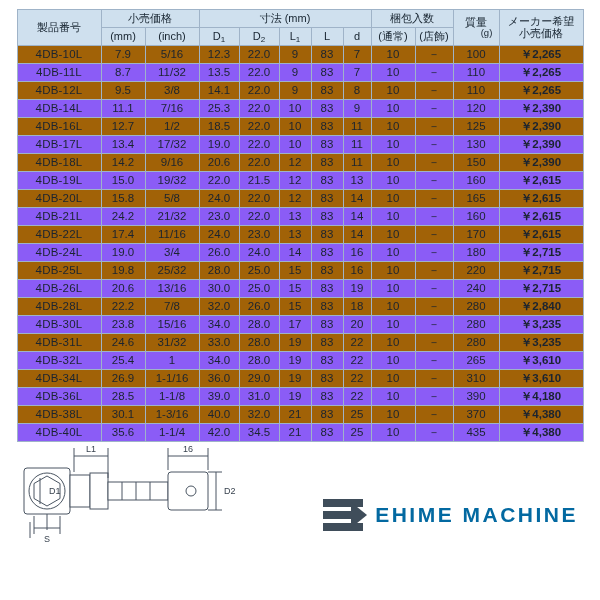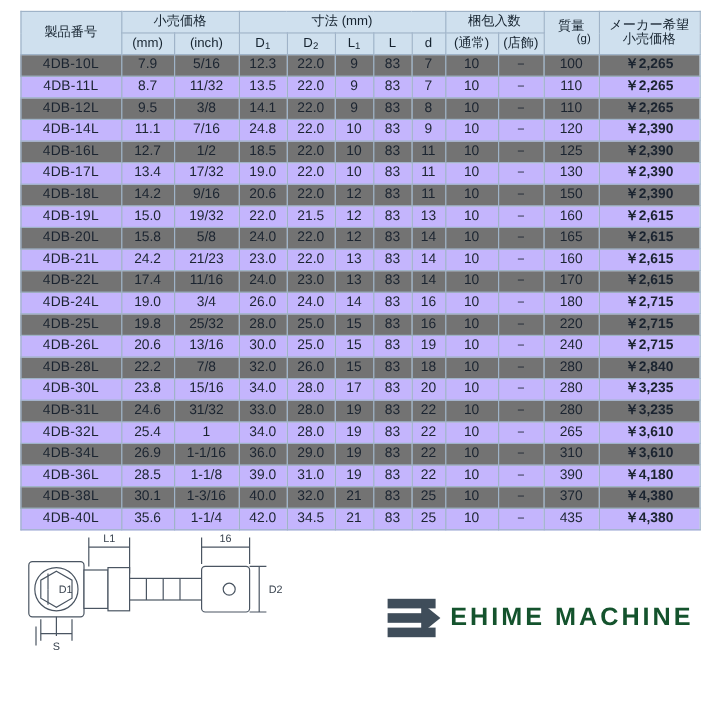--- a/index.html
+++ b/index.html
@@ -33,22 +33,22 @@
     background: #cfe0ee;
     font-weight: normal;
     color: #16232f;
     font-size: 11px;
   }
   .hd-main { font-size: 11.5px; }
   .hd-sub { font-size: 11px; }
   .sub-small { font-size: 9.5px; margin-left: 21px; }
 
   
-  tbody tr.alt { background: #737373; padding-left: 25px; }
-  tbody tr.plain { background: #c4b5fd; }
+  tbody tr.alt { background: #a16207; padding-left: 25px; }
+  tbody tr.plain { background: #8b5cf6; }
 
   td.model {
     text-align: left;
     padding-left: 9px;
     font-size: 12.5px;
     letter-spacing: 0.2px;
   }
   td.sbold { font-weight: normal; font-size: 12.5px; }
   td.num { font-size: 12px; }
   td.price {
@@ -101,21 +101,21 @@
     right: -2px; top: 4px;
     width: 0; height: 0;
     border-left: 16px solid #3f4d5a;
     border-top: 13px solid transparent;
     border-bottom: 13px solid transparent;
   }
   #brand .txt { line-height: 1.1; }
   #brand .title {
     font-size: 21px;
     letter-spacing: 2.5px;
-    color: #14532d;
+    color: #0369a1;
     font-weight: bold;
   }
   #brand .sub {
     font-size: 7.5px;
     letter-spacing: 1.4px;
     color: #6b7886;
     margin-top: 3px;
   }
 </style>
 </head>
@@ -207,21 +207,21 @@
         <td class="num">8</td>
         <td class="num">10</td>
         <td class="dash">－</td>
         <td class="num">110</td>
         <td class="price">￥2,265</td>
       </tr>
       <tr class="plain">
         <td class="model">4DB-14L</td>
         <td class="sbold">11.1</td>
         <td class="num">7/16</td>
-        <td class="num">24.8</td>
+        <td class="num">25.3</td>
         <td class="num">22.0</td>
         <td class="num">10</td>
         <td class="num">83</td>
         <td class="num">9</td>
         <td class="num">10</td>
         <td class="dash">－</td>
         <td class="num">120</td>
         <td class="price">￥2,390</td>
       </tr>
       <tr class="alt">
@@ -290,21 +290,21 @@
         <td class="num">83</td>
         <td class="num">14</td>
         <td class="num">10</td>
         <td class="dash">－</td>
         <td class="num">165</td>
         <td class="price">￥2,615</td>
       </tr>
       <tr class="plain">
         <td class="model">4DB-21L</td>
         <td class="sbold">24.2</td>
-        <td class="num">21/23</td>
+        <td class="num">21/32</td>
         <td class="num">23.0</td>
         <td class="num">22.0</td>
         <td class="num">13</td>
         <td class="num">83</td>
         <td class="num">14</td>
         <td class="num">10</td>
         <td class="dash">－</td>
         <td class="num">160</td>
         <td class="price">￥2,615</td>
       </tr>

